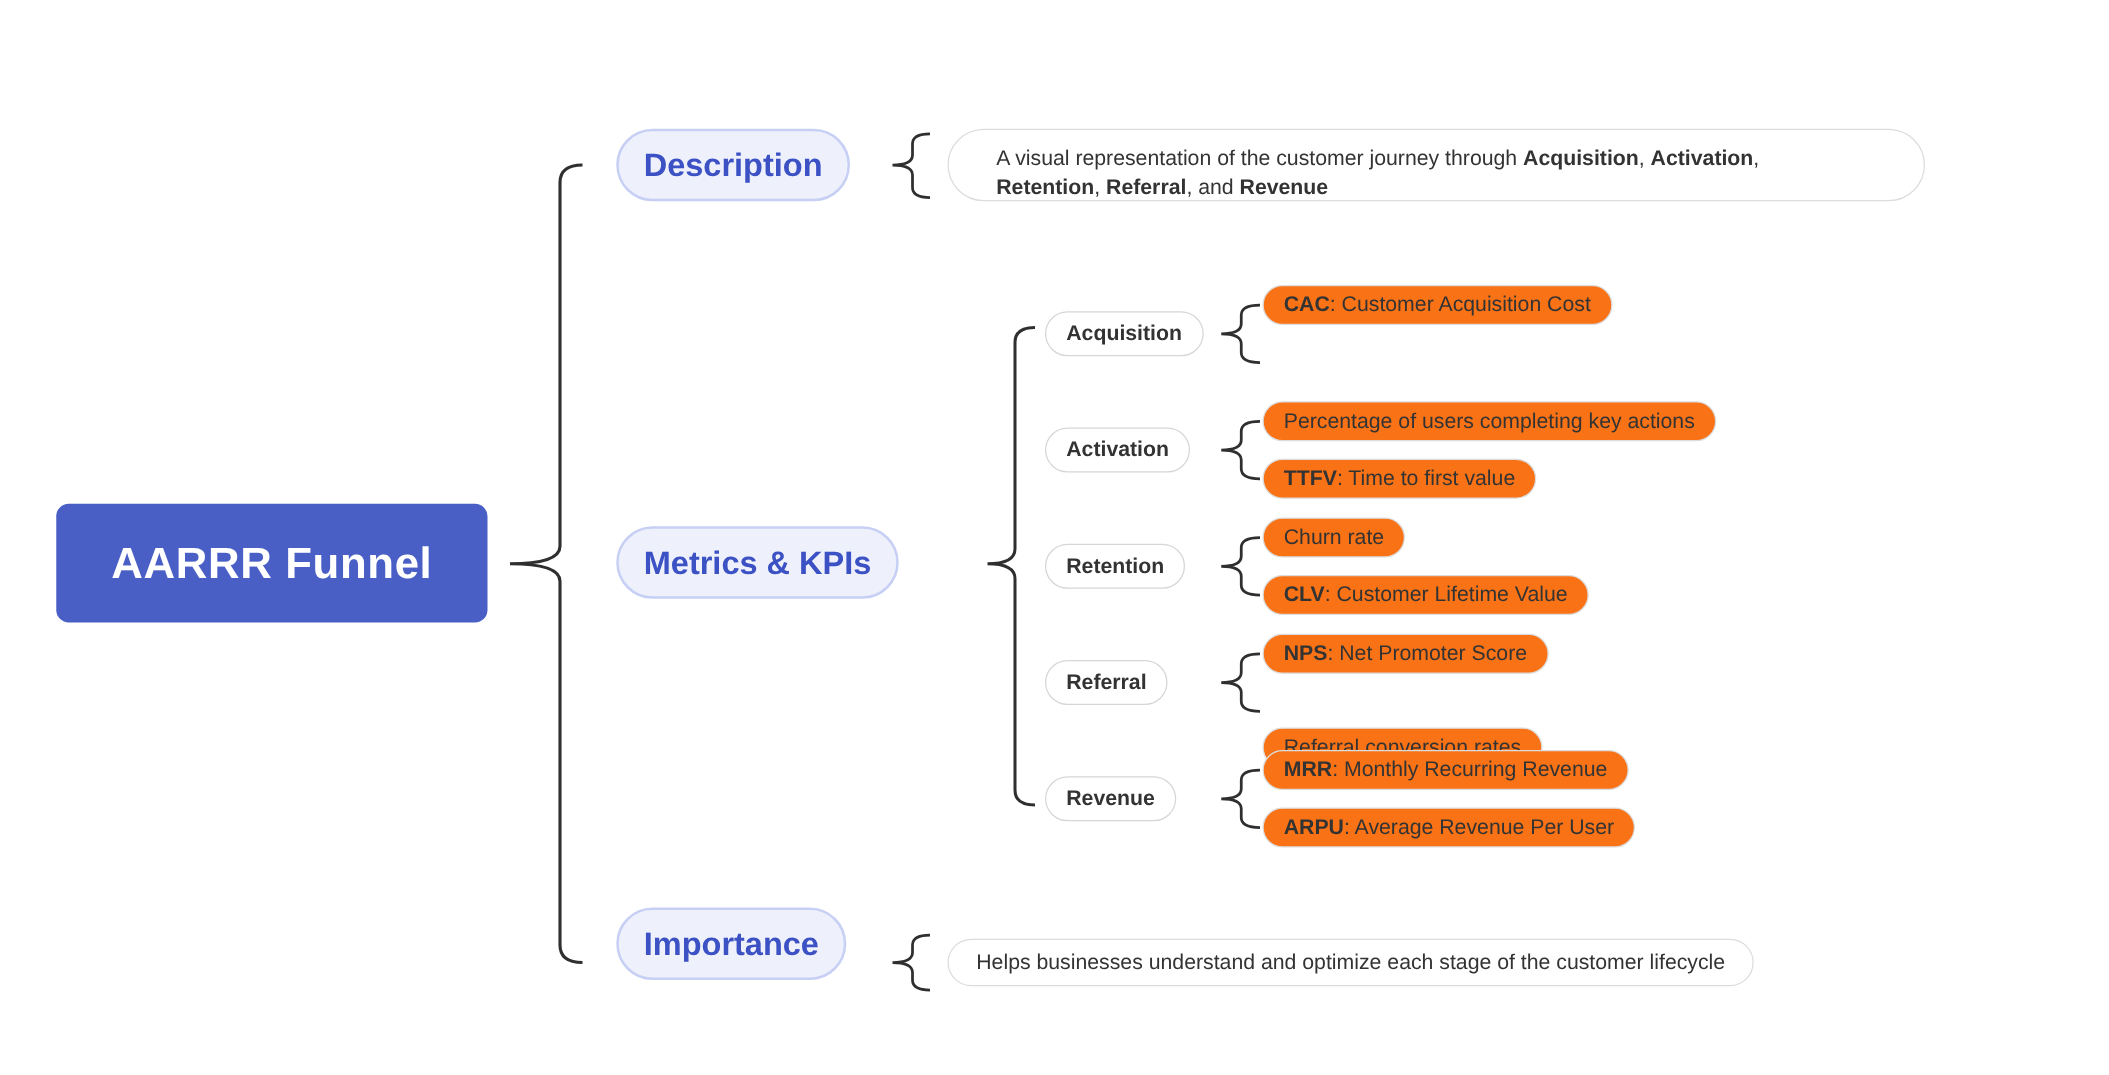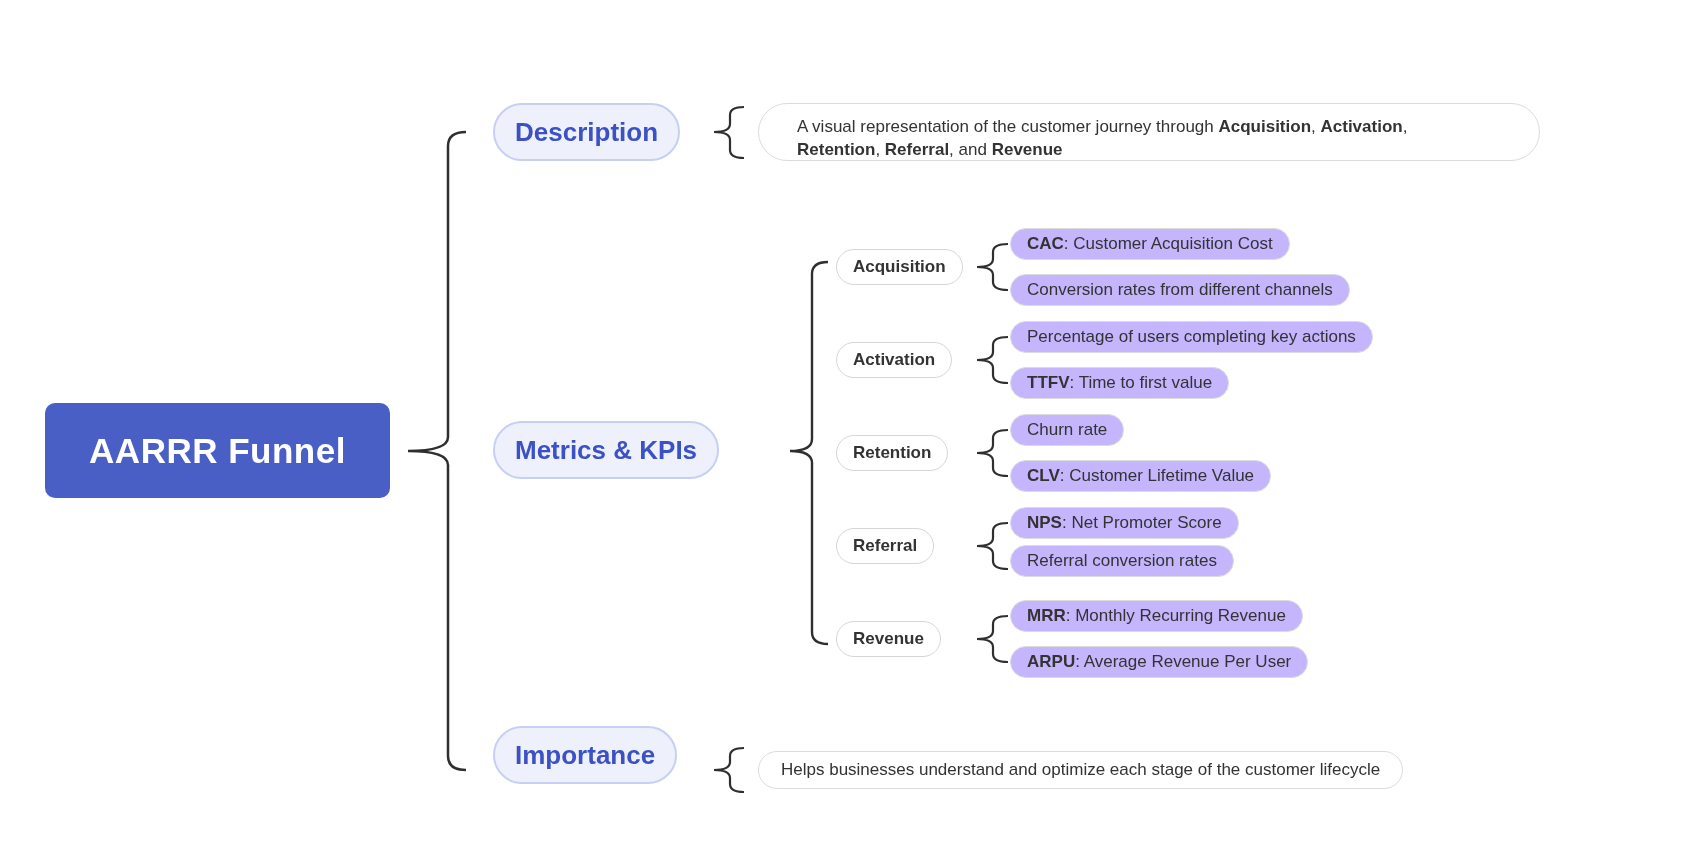--- a/index.html
+++ b/index.html
@@ -7,21 +7,21 @@
   .canvas{position:relative;width:1687px;height:860px;background:#ffffff;overflow:hidden;}
   svg.links{position:absolute;left:0;top:0;width:1687px;height:860px;pointer-events:none;}
   svg.links path{fill:none;stroke:#2f2f2f;}
   .node{position:absolute;display:inline-flex;align-items:center;justify-content:center;box-sizing:border-box;white-space:nowrap;}
   .root{left:45px;top:403px;width:345px;height:95px;background:#4A5FC6;color:#ffffff;
         font-size:35px;font-weight:700;border-radius:10px;letter-spacing:.5px;}
   .branch{height:58px;background:#EEF1FC;border:2px solid #C7D0F4;border-radius:29px;
           color:#3B51C4;font-size:26px;font-weight:700;padding:0 20px;left:493px;}
   .subnode{height:36px;background:#ffffff;border:1.5px solid #D6D6D6;border-radius:18px;
            color:#333333;font-size:17px;font-weight:700;padding:0 16px;left:836px;}
-  .leaf{height:32px;background:#c4b5fd;border:1.5px solid #DCDCDC;border-radius:16px;
+  .leaf{height:32px;background:#f97316;border:1.5px solid #DCDCDC;border-radius:16px;
         color:#333333;font-size:17px;padding:0 16px;left:1010px;}
   .leaf .b,.bigleaf .b{font-weight:700;}
   .bigleaf{position:absolute;box-sizing:border-box;background:#ffffff;border:1.5px solid #DCDCDC;
            color:#333333;font-size:17px;}
   .desc-leaf{left:758px;top:103px;width:782px;height:58px;border-radius:29px;
              display:flex;flex-direction:column;justify-content:center;padding:11px 24px 0 38px;line-height:23px;}
   .imp-leaf{left:758px;top:751px;height:38px;border-radius:19px;display:inline-flex;align-items:center;
             padding:0 22px;white-space:nowrap;text-align:right;}
 </style>
 </head>
@@ -55,24 +55,20 @@
   <div class="node subnode" style="top:249px">Acquisition</div>
   <div class="node subnode" style="top:342px">Activation</div>
   <div class="node subnode" style="top:435px">Retention</div>
   <div class="node subnode" style="top:528px">Referral</div>
   <div class="node subnode" style="top:621px">Revenue</div>
 
   <div class="node leaf" style="top:228px">
       <span class="b">CAC</span>
       <span>: Customer Acquisition Cost</span>
     </div>
-  <div class="node leaf" style="top:274px">
-      <span class="b"></span>
-      <span>Conversion rates from different channels</span>
-    </div>
 
   <div class="node leaf" style="top:321px">
       <span class="b"></span>
       <span>Percentage of users completing key actions</span>
     </div>
   <div class="node leaf" style="top:367px">
       <span class="b">TTFV</span>
       <span>: Time to first value</span>
     </div>
 
@@ -82,21 +78,21 @@
     </div>
   <div class="node leaf" style="top:460px">
       <span class="b">CLV</span>
       <span>: Customer Lifetime Value</span>
     </div>
 
   <div class="node leaf" style="top:507px">
       <span class="b">NPS</span>
       <span>: Net Promoter Score</span>
     </div>
-  <div class="node leaf" style="top:545px">
+  <div class="node leaf" style="top:582px">
       <span class="b"></span>
       <span>Referral conversion rates</span>
     </div>
 
   <div class="node leaf" style="top:600px">
       <span class="b">MRR</span>
       <span>: Monthly Recurring Revenue</span>
     </div>
   <div class="node leaf" style="top:646px">
       <span class="b">ARPU</span>

